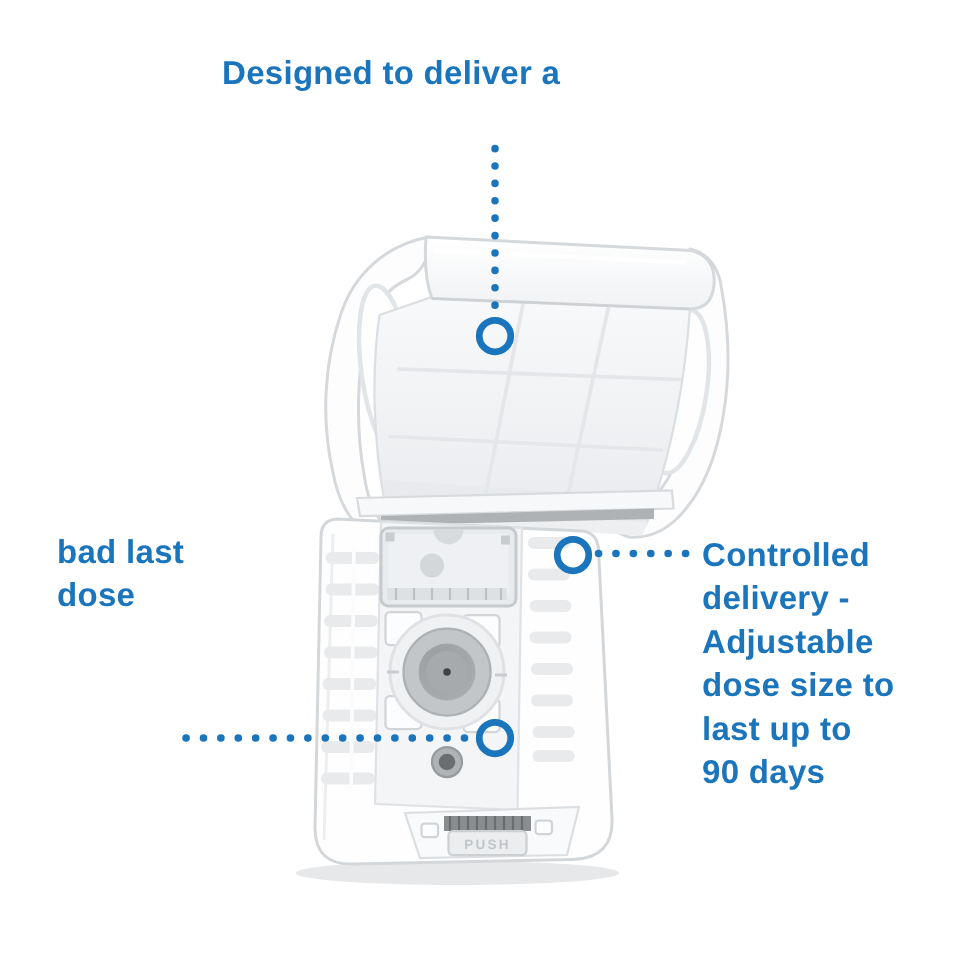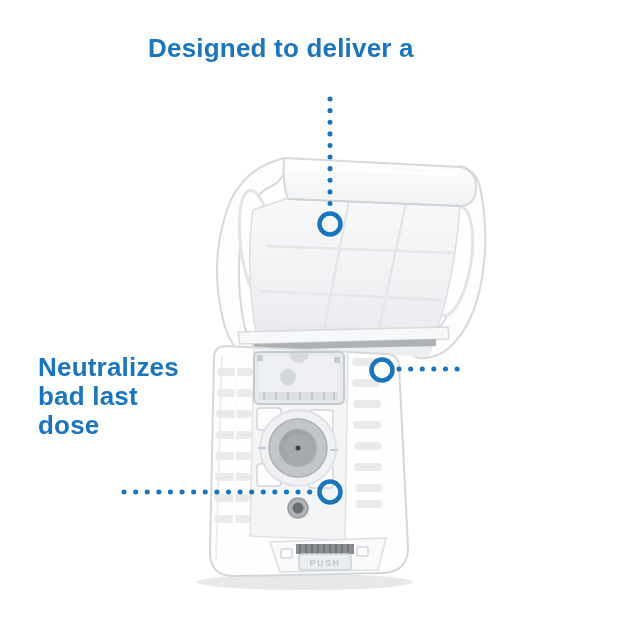--- a/index.html
+++ b/index.html
@@ -5,21 +5,21 @@
   :root { --blue:#1B75BC; --bg:#FFFFFF; }
   html,body { margin:0; padding:0; }
   body { background:#fff; font-family:"Liberation Sans", sans-serif; }
   #canvas {
     position:relative; width:640px; height:640px; overflow:hidden;
     background:var(--bg);
   }
   #device-svg { position:absolute; left:0; top:0; }
   .ann {
     position:absolute; color:var(--blue);
-    font-weight:bold; font-size:26px; line-height:29px;
+    font-weight:bold; font-size:22px; line-height:29px;
     letter-spacing:0.2px; white-space:nowrap;
   }
   .ann .line { display:block; }
   #ann-top   { left:148px; top:34px;  }
   #ann-left  { left:38px;  top:353px; }
   #ann-right { left:468px; top:355px; }
 
   
   .dotline { stroke:var(--blue); stroke-width:5; stroke-linecap:round;
              stroke-dasharray:0.1 11.5; fill:none; }
@@ -168,19 +168,26 @@
       <line class="dotline" x1="124" y1="492" x2="313" y2="492"></line>
       <circle class="ring" cx="330" cy="492" r="10.5"></circle>
     </g>
   </svg>
 
   <div id="ann-top" class="ann">
     <span class="line">Designed to deliver a</span>
   </div>
 
   <div id="ann-left" class="ann">
-    <span class="line">Neutralizes</span>
     <span class="line">bad last</span>
     <span class="line">dose</span>
   </div>
 
+  <div id="ann-right" class="ann">
+    <span class="line">Controlled</span>
+    <span class="line">delivery -</span>
+    <span class="line">Adjustable</span>
+    <span class="line">dose size to</span>
+    <span class="line">last up to</span>
+    <span class="line">90 days</span>
+  </div>
 
 </div>
 
 </body></html>

